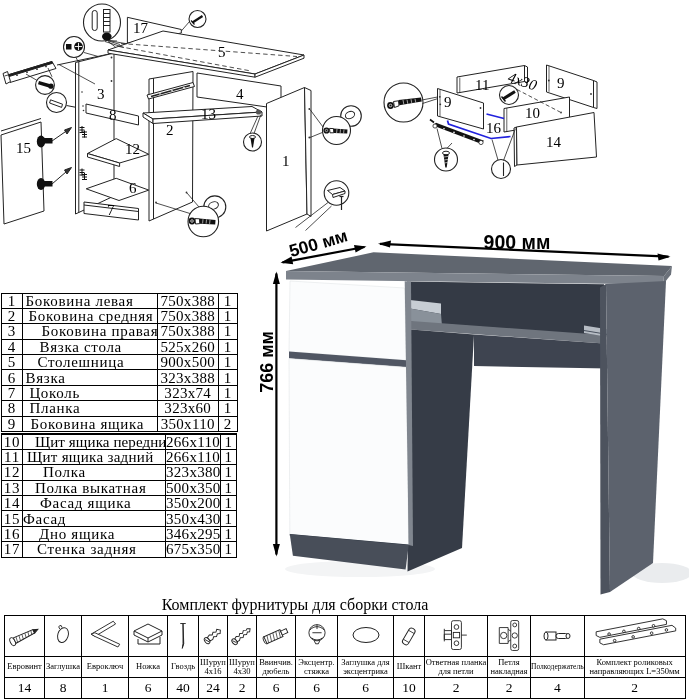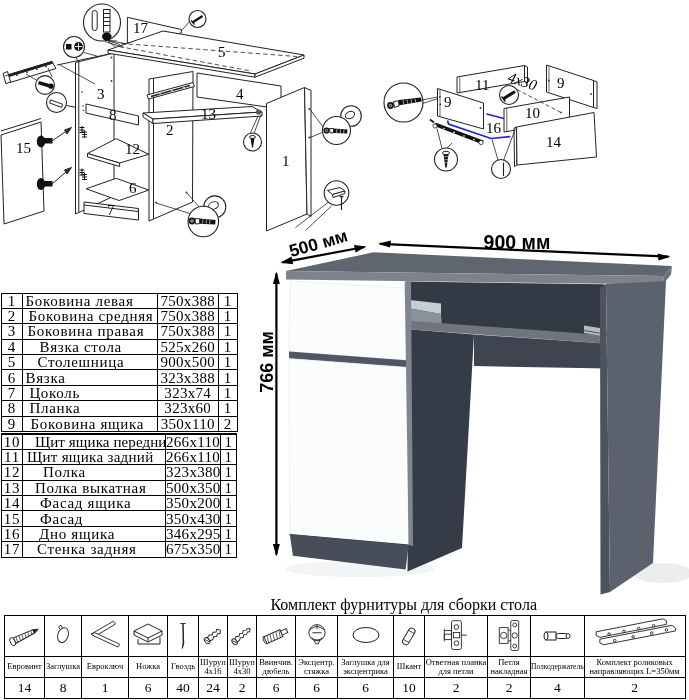--- a/index.html
+++ b/index.html
@@ -2,21 +2,21 @@
 <html><head><meta charset="utf-8">
 <style>
 html,body{margin:0;padding:0;background:#fff;}
 #page{position:relative;width:689px;height:700px;overflow:hidden;background:#fff;font-family:"Liberation Serif",serif;transform:translateZ(0);}
 #art{position:absolute;left:0;top:0;transform:translateZ(0);}
 table.pt{position:absolute;border-collapse:collapse;table-layout:fixed;font-family:"Liberation Serif",serif;transform:translateZ(0);}
 table.pt td{border:1px solid #000;font-size:15px;letter-spacing:0.7px;line-height:14px;padding:0;white-space:nowrap;overflow:hidden;height:14.4px;}
 table.pt td.n{text-align:center;}
 table.pt td.s{text-align:center;letter-spacing:0.3px;}
 table.pt td.q{text-align:center;}
-#title{position:absolute;left:27px;top:596px;width:510px;text-align:right;font-size:16px;color:#000;transform:translateZ(0);}
+#title{position:absolute;left:40px;top:596px;width:510px;text-align:center;font-size:16px;color:#000;transform:translateZ(0);}
 table.hw{position:absolute;left:4px;top:615px;border-collapse:collapse;table-layout:fixed;font-family:"Liberation Serif",serif;transform:translateZ(0);}
 table.hw td{border:1px solid #000;padding:0;text-align:center;overflow:hidden;}
 table.hw tr.ico td{height:39.5px;vertical-align:middle;}
 table.hw svg{display:block;margin:0 auto;}
 table.hw tr.lbl td{height:20px;font-size:8.5px;line-height:9px;vertical-align:middle;margin-left:36px;}
 table.hw tr.qty td{height:20px;font-size:13.5px;}
 </style></head>
 <body>
 <div id="page">
 <svg id="art" width="689" height="700" viewBox="0 0 689 700">
@@ -358,21 +358,21 @@
           <td class="q">1</td>
         </tr>
 <tr>
           <td class="n">2</td>
           <td style="padding-left:6px">Боковина средняя</td>
           <td class="s">750х388</td>
           <td class="q">1</td>
         </tr>
 <tr>
           <td class="n">3</td>
-          <td style="padding-left:5px">Боковина правая</td>
+          <td style="padding-left:19px">Боковина правая</td>
           <td class="s">750х388</td>
           <td class="q">1</td>
         </tr>
 <tr>
           <td class="n">4</td>
           <td style="padding-left:17px">Вязка стола</td>
           <td class="s">525х260</td>
           <td class="q">1</td>
         </tr>
 <tr>
@@ -440,21 +440,21 @@
           <td class="q">1</td>
         </tr>
 <tr>
           <td class="n">14</td>
           <td style="padding-left:17px">Фасад ящика</td>
           <td class="s">350х200</td>
           <td class="q">1</td>
         </tr>
 <tr>
           <td class="n">15</td>
-          <td style="padding-left:17px">Фасад</td>
+          <td style="">Фасад</td>
           <td class="s">350х430</td>
           <td class="q">1</td>
         </tr>
 <tr>
           <td class="n">16</td>
           <td style="padding-left:16px">Дно ящика</td>
           <td class="s">346х295</td>
           <td class="q">1</td>
         </tr>
 <tr>

